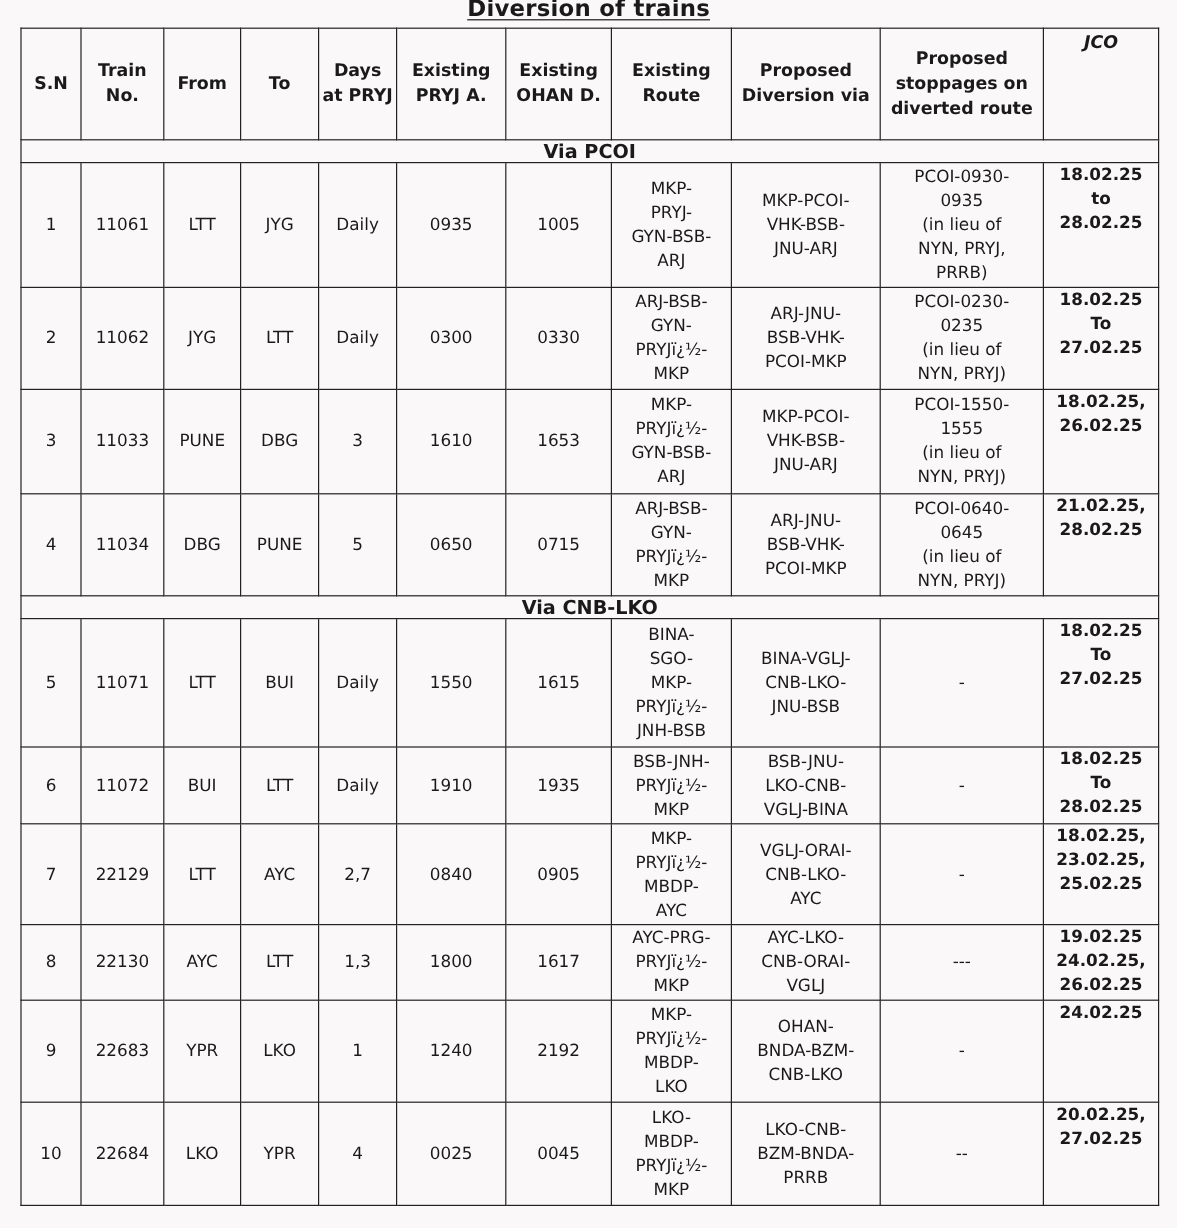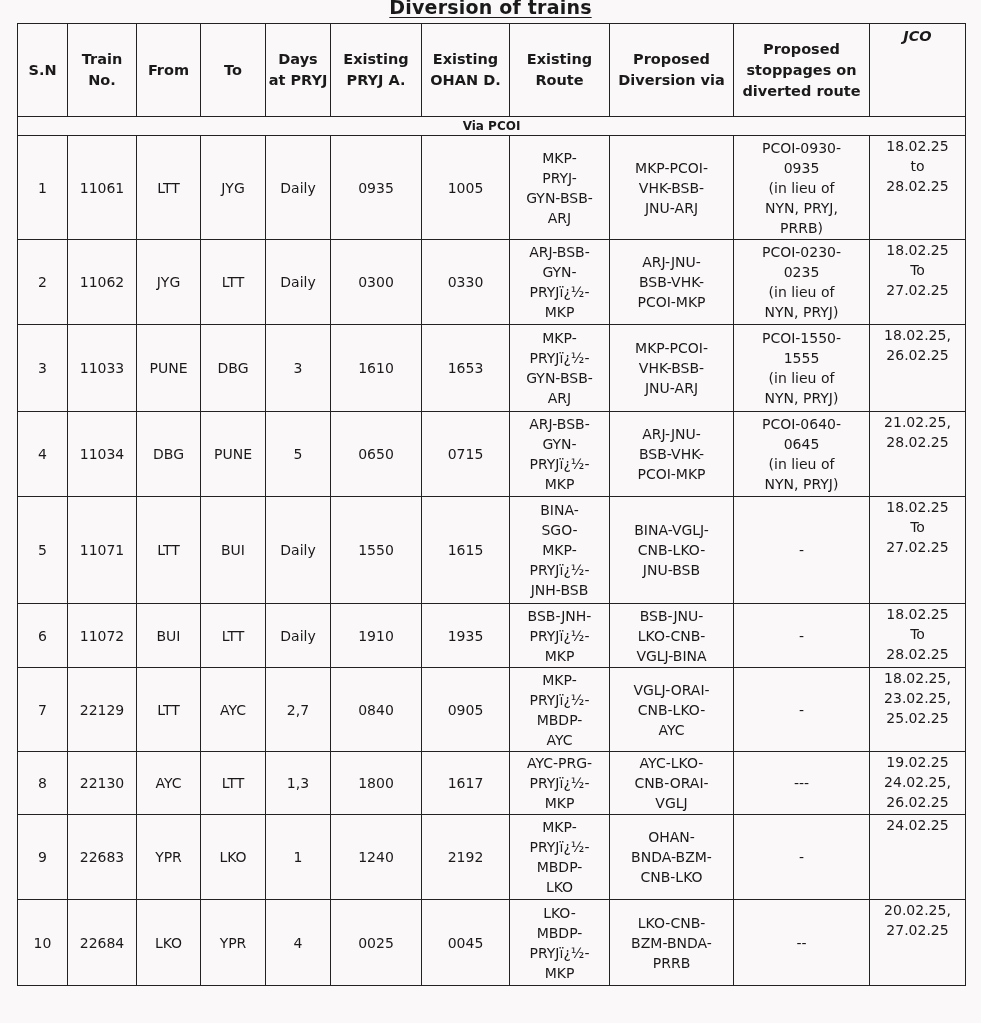--- a/index.html
+++ b/index.html
@@ -48,24 +48,24 @@
       font-size: 14.5px;
       line-height: 21px;
       height: 90px;
       vertical-align: middle;
     }
     table.main th.top { vertical-align: top; padding-top: 2px; font-style: italic; }
     tr.section td {
       font-weight: bold;
       height: 18px;
       line-height: 17px;
-      font-size: 12px;
+      font-size: 16px;
     }
     td.c-mid { vertical-align: middle; }
-    td.c-top { vertical-align: top; }
+    td.c-top { vertical-align: top; font-weight: bold; }
     .cell-line { display: block; }
   </style>
 </head>
 <body>
 
 <div class="title">Diversion of trains</div>
 
 <table class="main">
   <colgroup>
     <col style="width:50px">
@@ -215,20 +215,23 @@
           <span class="cell-line">PCOI-0640-</span>
           <span class="cell-line">0645</span>
           <span class="cell-line">(in lieu of</span>
           <span class="cell-line">NYN, PRYJ)</span>
         </td>
         <td class="c-top">
           <span class="cell-line">21.02.25,</span>
           <span class="cell-line">28.02.25</span>
         </td>
       </tr>
+      <tr class="section">
+        <td colspan="11">Via CNB-LKO</td>
+      </tr>
       <tr style="height: 107px;">
         <td class="c-mid">5</td>
         <td class="c-mid">11071</td>
         <td class="c-mid">LTT</td>
         <td class="c-mid">BUI</td>
         <td class="c-mid">Daily</td>
         <td class="c-mid">1550</td>
         <td class="c-mid">1615</td>
         <td class="c-mid">
           <span class="cell-line">BINA-</span>

